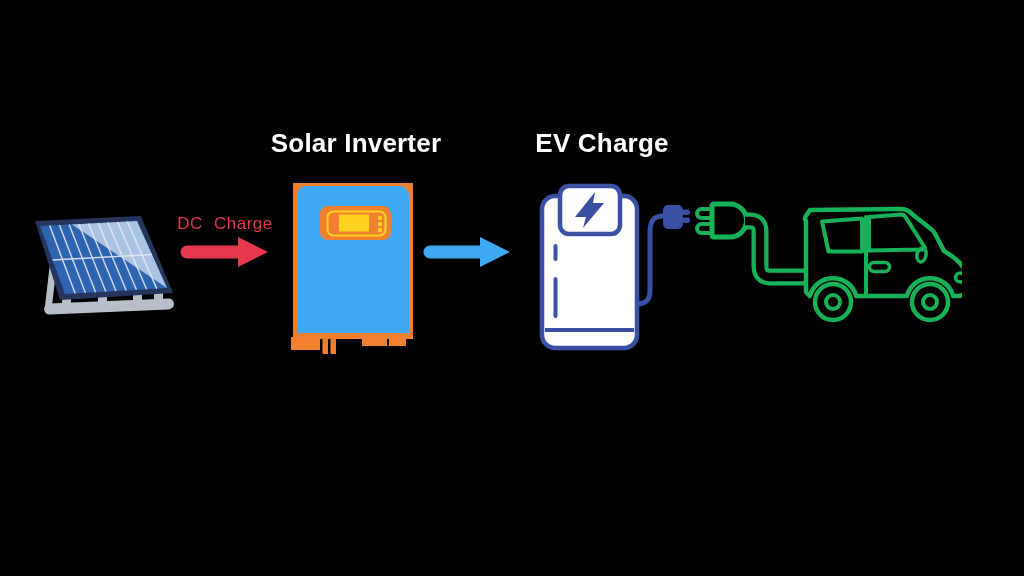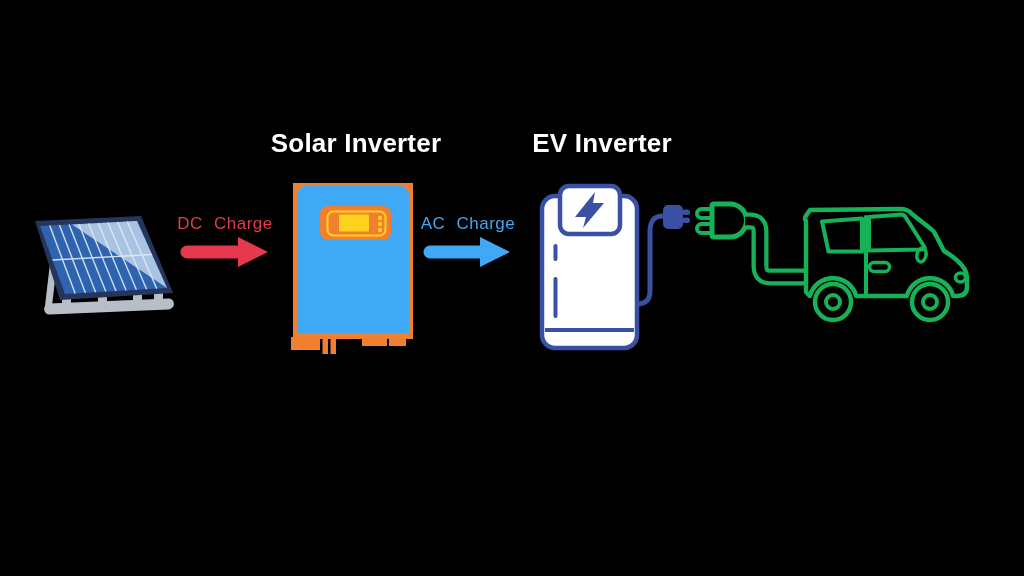--- a/index.html
+++ b/index.html
@@ -1,41 +1,40 @@
 <!DOCTYPE html>
 <html style="--background: #000000; --title-text: #FFFFFF; --dc-red: #E6394E; --ac-sky-blue: #3FA9F5; --inverter-orange: #F08030; --inverter-screen-yellow: #FFD21E; --charger-indigo: #3A50A5; --charger-white: #FFFFFF; --ev-green: #17B257; --panel-frame-navy: #26355C; --panel-cell-blue: #2E63B0; --panel-sheen-blue: #A9C4E3; --stand-gray: #B7BEC8;"><head>
 <meta charset="utf-8">
 <style>
   html,body{margin:0;padding:0;background:#000;}
   .canvas{
     position:relative;width:962px;height:576px;background:var(--background,#000);
-    overflow:hidden;font-family:"Liberation Sans",sans-serif;padding-left:9px;
+    overflow:hidden;font-family:"Liberation Sans",sans-serif;
   }
   .title{
     position:absolute;color:var(--title-text,#fff);font-size:26px;font-weight:bold;
     text-align:center;letter-spacing:.2px;
   }
   .flow-label{
     position:absolute;font-size:17px;font-weight:400;text-align:center;
     letter-spacing:.5px;word-spacing:6px;
   }
   .flow-label.dc{color:var(--dc-red,#e6394e);}
   .flow-label.ac{color:var(--ac-sky-blue,#3fa9f5);}
   svg.overlay{position:absolute;left:0;top:0;}
 </style>
 </head>
 <body>
 
 <div class="canvas">
 
   <div class="title" style="left:206px;top:128px;width:300px;">Solar Inverter</div>
-  <div class="title" style="left:452px;top:128px;width:300px;">EV Inverter</div>
+  <div class="title" style="left:452px;top:128px;width:300px;">EV Charge</div>
 
   <div class="flow-label dc" style="left:145px;top:214px;width:160px;">DC Charge</div>
-  <div class="flow-label ac" style="left:388px;top:214px;width:160px;">AC Charge</div>
 
   <svg class="overlay" width="1024" height="576" viewBox="0 0 1024 576">
 
     <g>
 
       <polygon points="52,246 59,246 52,306 45,306" style="fill:var(--stand-gray)"></polygon>
       <rect x="62" y="292" width="9" height="14" style="fill:var(--stand-gray)"></rect>
       <rect x="98" y="290" width="9" height="16" style="fill:var(--stand-gray)"></rect>
       <rect x="133" y="288" width="9" height="18" style="fill:var(--stand-gray)"></rect>
       <rect x="154" y="292" width="9" height="12" style="fill:var(--stand-gray)"></rect>

